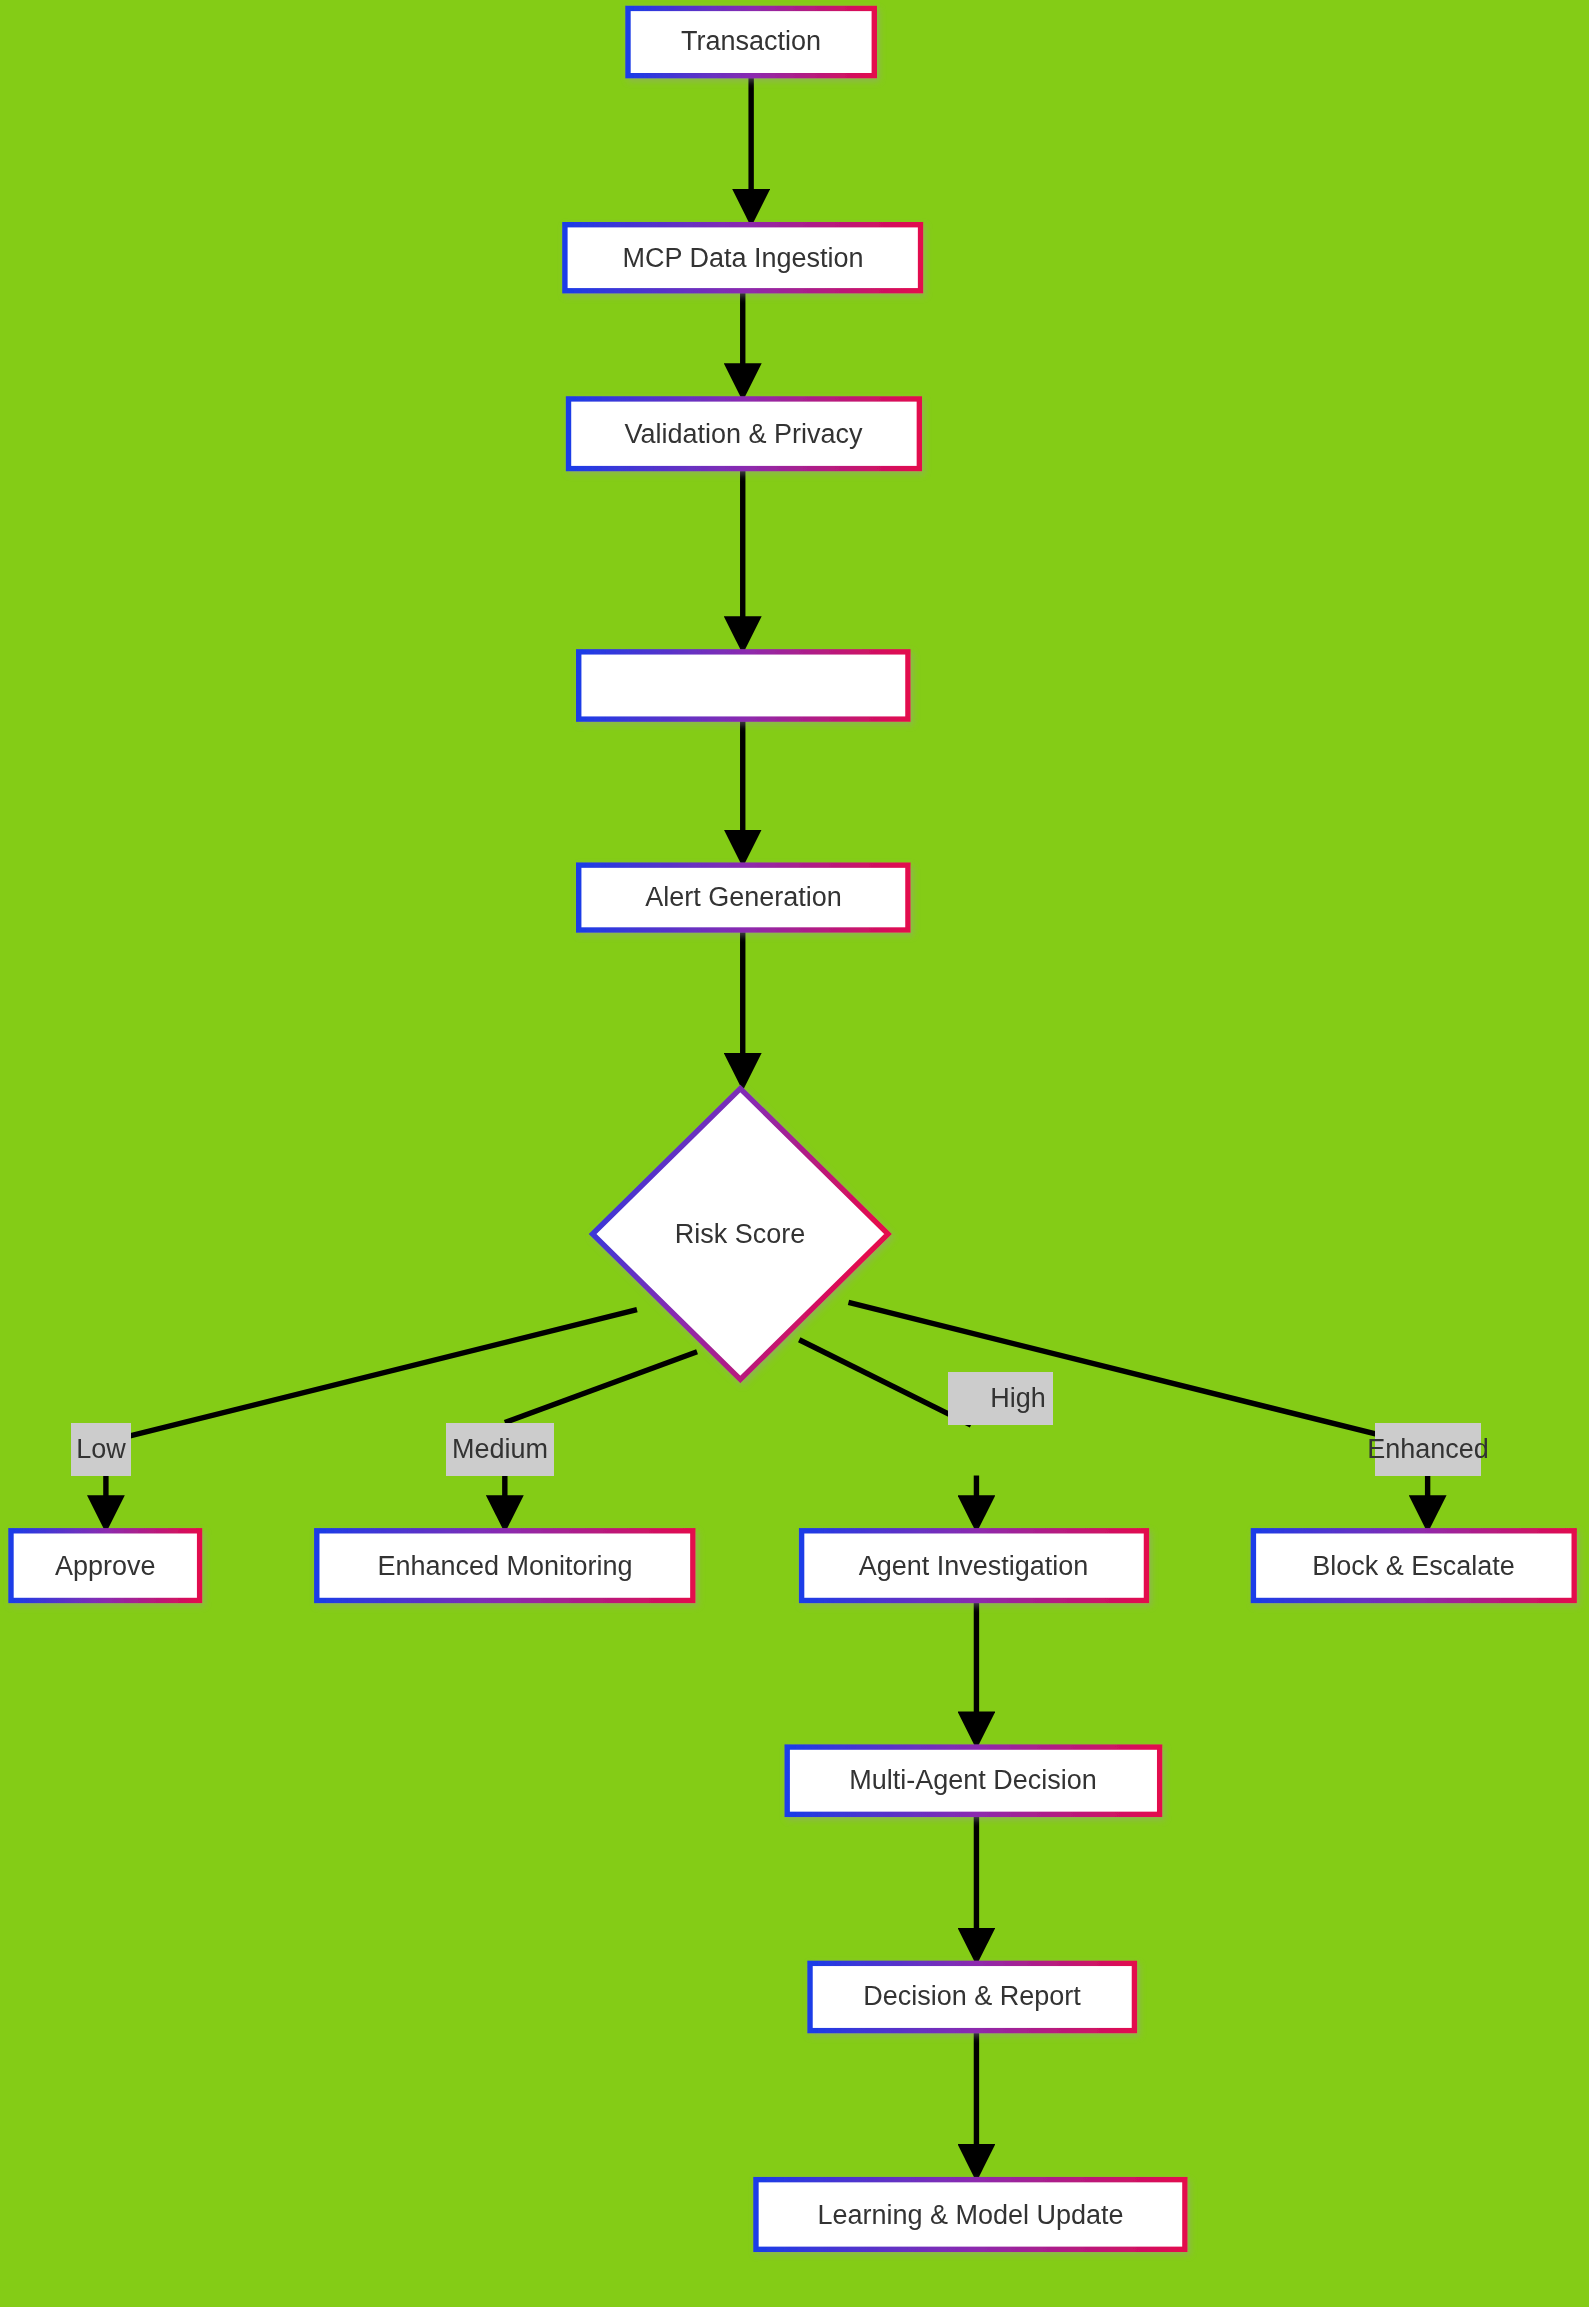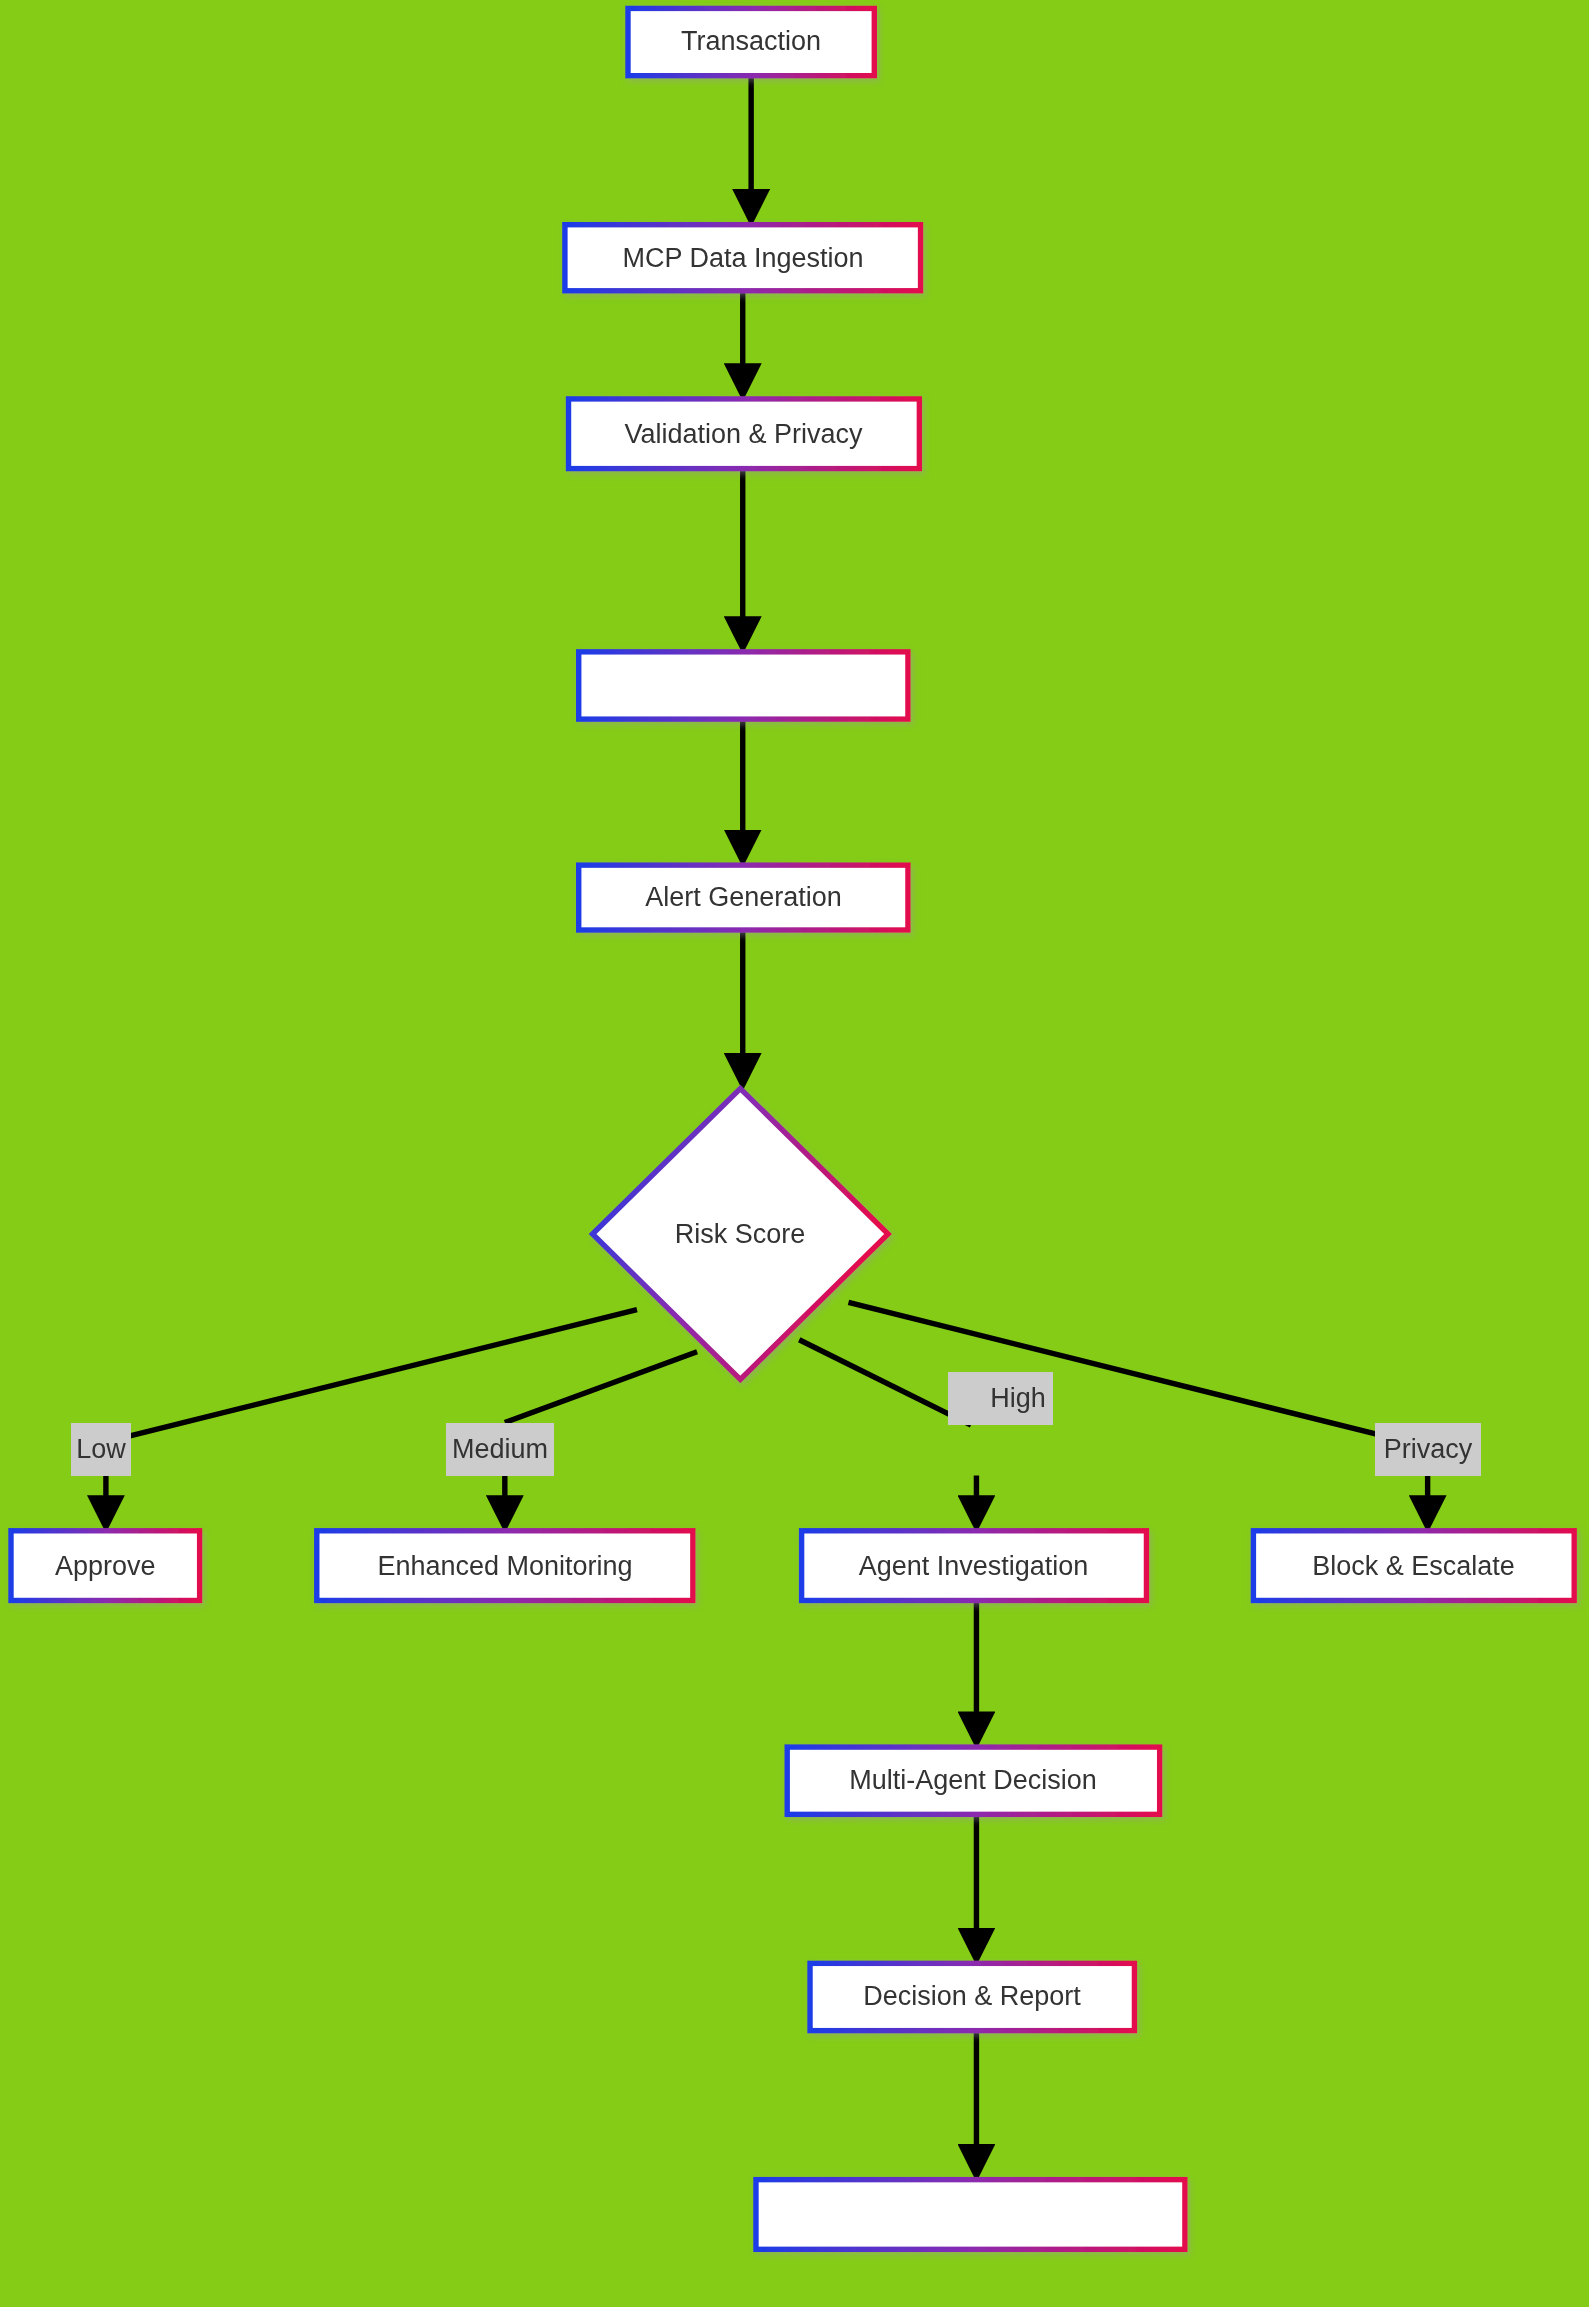--- a/index.html
+++ b/index.html
@@ -118,20 +118,21 @@
   <div class="node-label" style="left:565px;  top:225px;  width:356px; height:66px;">MCP Data Ingestion</div>
   <div class="node-label" style="left:568px;  top:399px;  width:351px; height:70px;">Validation &amp; Privacy</div>
   <div class="node-label" style="left:579px;  top:865px; width:329px; height:65px;">Alert Generation</div>
   <div class="node-label" style="left:592px;  top:1199px; width:296px; height:70px;">Risk Score</div>
   <div class="node-label" style="left:10.8px;   top:1531px; width:189px; height:70px;">Approve</div>
   <div class="node-label" style="left:317px;  top:1531px; width:376px; height:70px;">Enhanced Monitoring</div>
   <div class="node-label" style="left:801px; top:1531px; width:345px; height:70px;">Agent Investigation</div>
   <div class="node-label" style="left:1253px; top:1531px; width:321px; height:70px;">Block &amp; Escalate</div>
   <div class="node-label" style="left:787px; top:1747px; width:372px; height:67px;">Multi-Agent Decision</div>
   <div class="node-label" style="left:810px; top:1963px; width:324px; height:67px;">Decision &amp; Report</div>
+  <div class="node-label" style="left:756px; top:2180px; width:429px; height:70px;">Learning &amp; Model Update</div>
 
   <div class="edge-label" style="left:71px;  top:1423px; width:60px; height:53px;">Low</div>
   <div class="edge-label" style="left:446px;  top:1423px; width:108px; height:53px;">Medium</div>
   <div class="edge-label" style="left:948px; top:1372px; width:70px; height:53px;padding-left:35px;">High</div>
-  <div class="edge-label" style="left:1375px; top:1423px; width:106px; height:53px;">Privacy</div>
+  <div class="edge-label" style="left:1375px; top:1423px; width:106px; height:53px;">Enhanced</div>
 
 </div>
 
 
 </body></html>

